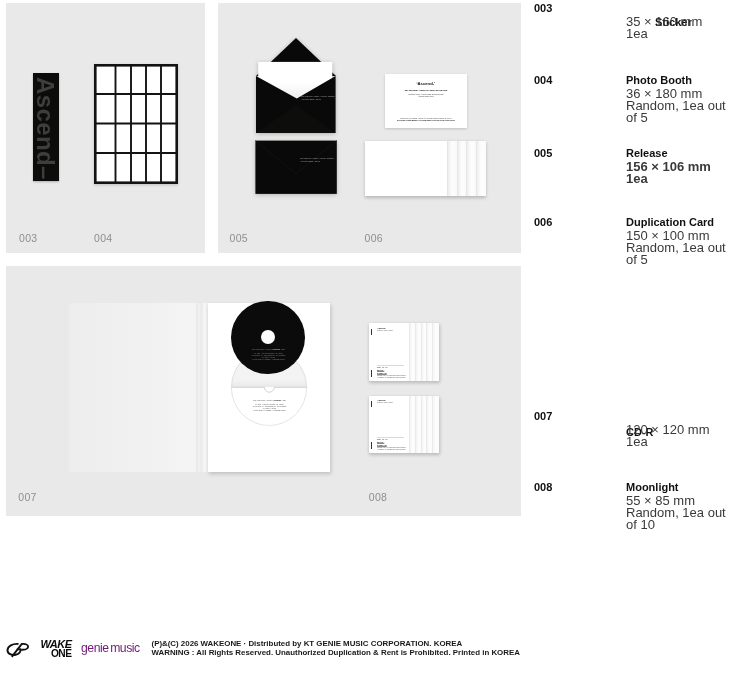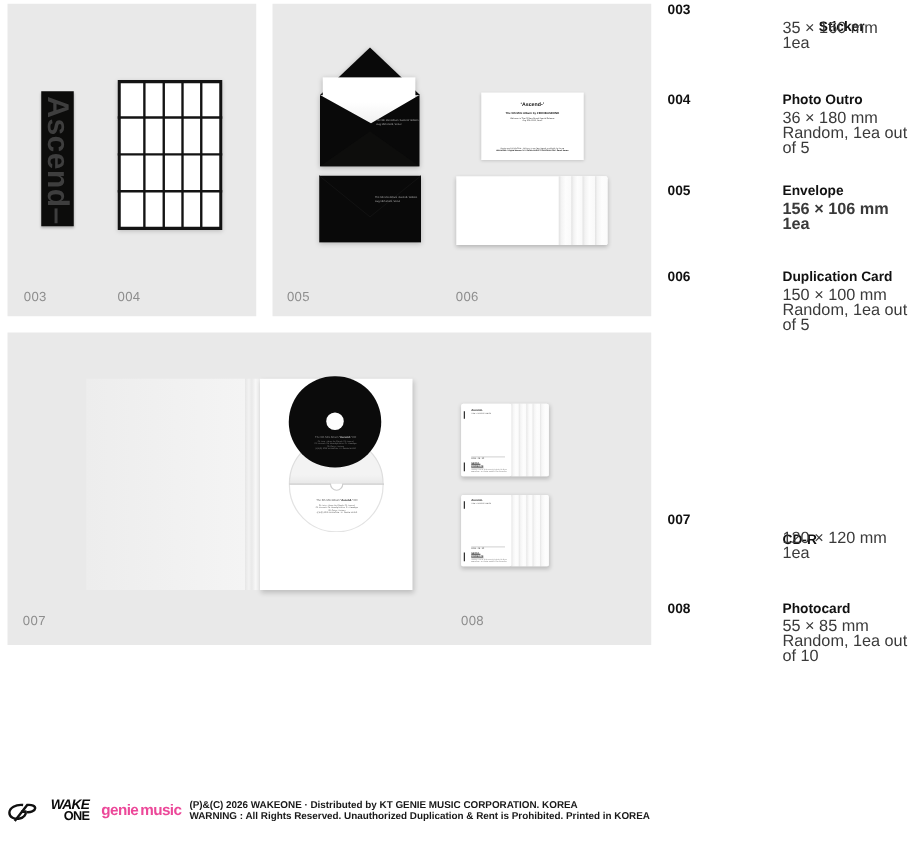--- a/index.html
+++ b/index.html
@@ -176,47 +176,47 @@
 
 <div class="plabel" style="left:18.3px;top:490.5px;">007</div>
 
 <div class="plabel" style="left:368.8px;top:490.5px;">008</div>
 
 <div class="num" style="top:2.2px;">003</div>
 <div class="title" style="top:16px;margin-left:29px;">Sticker</div>
 <div class="spec" style="top:16.4px;">35 × 160 mm<br>1ea</div>
 
 <div class="num" style="top:73.8px;">004</div>
-<div class="title" style="top:73.8px;">Photo Outro</div>
+<div class="title" style="top:73.8px;">Photo Booth</div>
 <div class="spec" style="top:88px;">36 × 180 mm<br>Random, 1ea out of 5</div>
 
 <div class="num" style="top:146.7px;">005</div>
-<div class="title" style="top:146.7px;">Envelope</div>
+<div class="title" style="top:146.7px;">Release</div>
 <div class="spec" style="top:160.9px;font-weight:bold;">156 × 106 mm<br>1ea</div>
 
 <div class="num" style="top:215.7px;">006</div>
 <div class="title" style="top:215.7px;">Duplication Card</div>
 <div class="spec" style="top:229.9px;">150 × 100 mm<br>Random, 1ea out of 5</div>
 
 <div class="num" style="top:409.7px;">007</div>
 <div class="title" style="top:426px;text-align:center;">CD-R</div>
 <div class="spec" style="top:423.9px;">120 × 120 mm<br>1ea</div>
 
 <div class="num" style="top:480.5px;">008</div>
-<div class="title" style="top:480.5px;">Photocard</div>
+<div class="title" style="top:480.5px;">Moonlight</div>
 <div class="spec" style="top:494.7px;">55 × 85 mm<br>Random, 1ea out of 10</div>
 
 <svg class="abs" style="left:5px;top:640px;" width="26" height="20" viewBox="0 0 26 20">
   <path d="M13.5,4.0 C7.5,3.4 2.6,6.2 2.5,10.2 C2.4,13.8 6.8,15.6 10.6,14.8 C14.2,14.0 16.2,11.4 15.4,9.2 L11.8,9.4" fill="none" stroke="#111" stroke-width="1.9"></path>
   <path d="M6.8,16.8 L16.8,4.0 C20.6,3.6 23.4,4.8 23.1,6.8 C22.8,8.9 19.6,10.0 16.2,9.7" fill="none" stroke="#111" stroke-width="1.9"></path>
 </svg>
 
 <div class="abs" style="left:38px;top:640px;width:33.5px;text-align:right;font-weight:bold;color:#0a0a0a;">
   <div style="font-size:11px;line-height:9px;letter-spacing:-0.5px;font-style:italic;">WAKE</div>
   <div style="font-size:10.2px;line-height:9px;letter-spacing:-0.5px;text-align:right;">ONE</div>
 </div>
 
-<div class="abs" style="left:81px;top:641.4px;font-size:12.2px;font-weight:bold;color:#ec4899;letter-spacing:-0.45px;">genie<span style="display:inline-block;width:1.6px;"></span>music</div>
+<div class="abs" style="left:81px;top:641.4px;font-size:12.2px;font-weight:normal;color:#701a75;letter-spacing:-0.45px;">genie<span style="display:inline-block;width:1.6px;"></span>music</div>
 
 <div class="abs" style="left:151.5px;top:638.6px;font-size:7.9px;font-weight:bold;color:#191919;line-height:9.2px;letter-spacing:0px;">
   (P)&amp;(C) 2026 WAKEONE · Distributed by KT GENIE MUSIC CORPORATION. KOREA<br>
   WARNING : All Rights Reserved. Unauthorized Duplication &amp; Rent is Prohibited. Printed in KOREA
 </div>
 
 </body></html>

